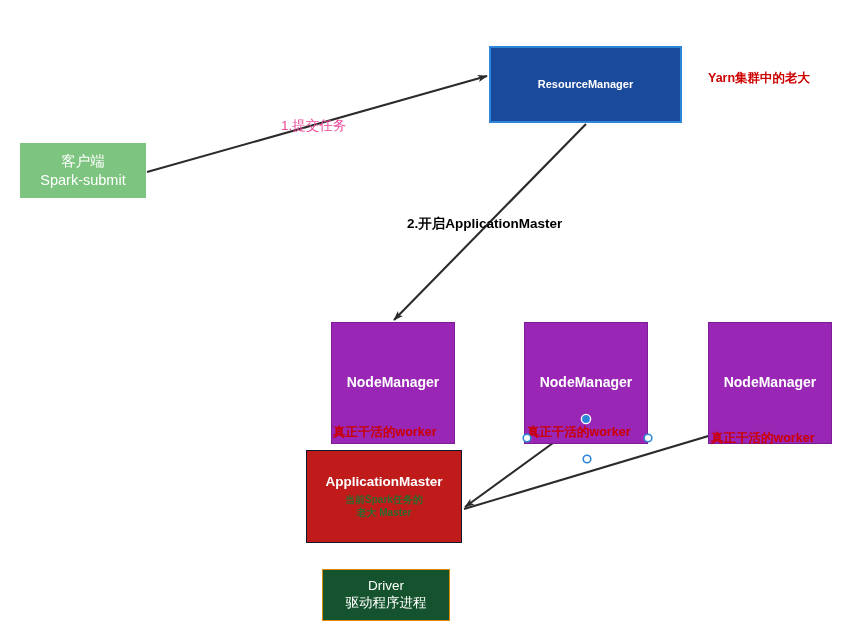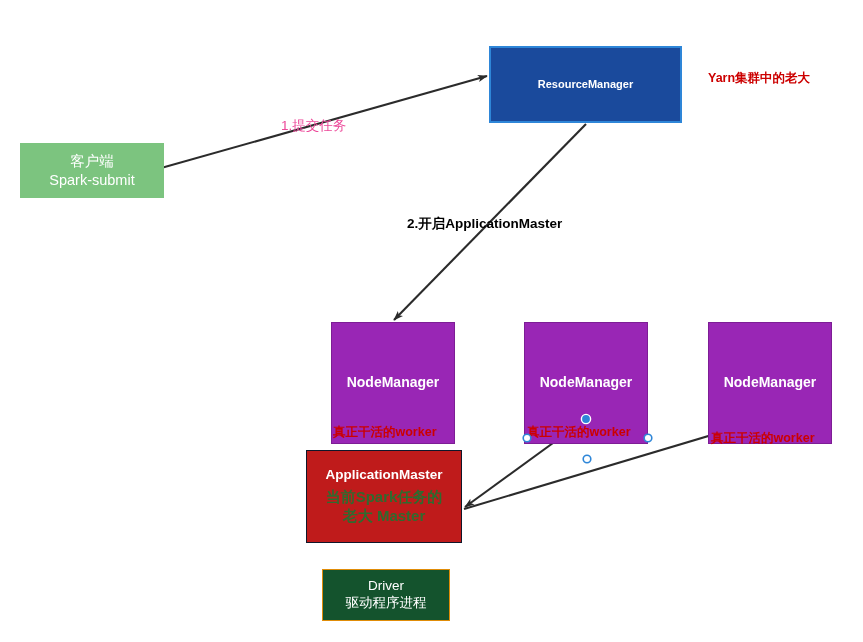--- a/index.html
+++ b/index.html
@@ -34,21 +34,21 @@
   
   #node-rm {
     left: 489px; top: 46px; width: 193px; height: 77px;
     background: #1a4a9c;
     border: 2px solid #2e86d8;
     font-size: 11px;
     font-weight: bold;
   }
   
   #node-client {
-    left: 20px; top: 143px; width: 144px; height: 55px;
+    left: 20px; top: 143px; width: 126px; height: 55px;
     background: #7cc47f;
     border: 1px solid #7cc47f;
     font-size: 14.5px;
   }
   
   .node-nm {
     top: 322px; width: 124px; height: 122px;
     background: #9926b5;
     border: 1px solid #7d1d95;
     font-size: 14px;
@@ -62,21 +62,21 @@
   #node-am {
     left: 306px; top: 450px; width: 156px; height: 93px;
     background: #bf1b1b;
     border: 1px solid #0f172a;
     font-size: 13.5px;
     font-weight: bold;
   }
   #node-am .am-title { margin-bottom: 4px; }
   #node-am .am-sub {
     color: #2f6b2f;
-    font-size: 15px;
+    font-size: 10px;
     font-weight: bold;
   }
   
   #node-driver {
     left: 322px; top: 569px; width: 128px; height: 52px;
     background: #14532d;
     border: 1px solid #e08c08;
     font-size: 13.5px;
   }
 

